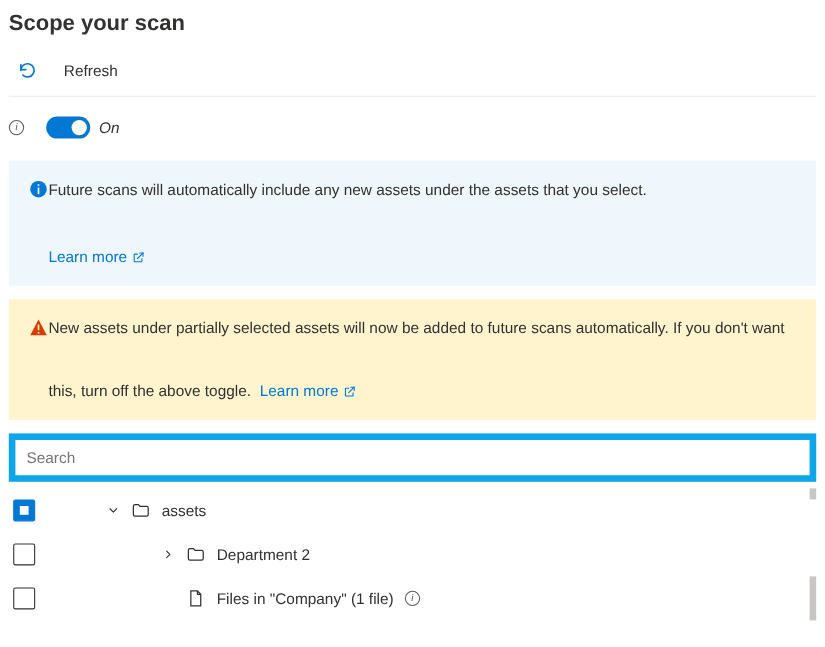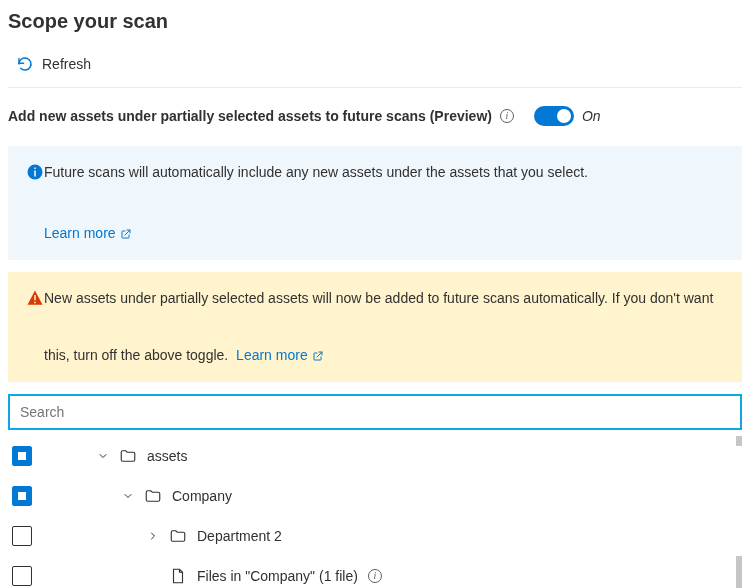--- a/index.html
+++ b/index.html
@@ -23,21 +23,21 @@
     .toolbar {
       display: flex;
       align-items: center;
       padding-bottom: 10px;
       border-bottom: 1px solid #edebe9;
       margin-bottom: 18px;
     }
     .refresh-btn {
       display: inline-flex;
       align-items: center;
-      gap: 8px;
+      gap: 24px;
       padding: 4px 8px;
       border: none;
       background: transparent;
       cursor: pointer;
       font-size: 14px;
       color: #323130;
     }
     .refresh-btn svg {
       width: 18px;
       height: 18px;
@@ -130,21 +130,21 @@
     .link svg {
       width: 12px;
       height: 12px;
       stroke: #0078d4;
       fill: none;
     }
     .search-box {
       width: 100%;
       padding: 8px 10px;
       font-size: 14px;
-      border: 2px solid #0ea5e9;
+      border: 6px solid #0ea5e9;
       outline: none;
       margin-bottom: 6px;
     }
     .tree {
       position: relative;
     }
     .tree-row {
       display: flex;
       align-items: center;
       height: 40px;
@@ -241,21 +241,20 @@
   <button class="refresh-btn">
     <svg viewBox="0 0 24 24">
       <path d="M4 12a8 8 0 1 1 2.3 5.6" stroke-width="2" stroke-linecap="round"></path>
       <path d="M4 5v6h6" stroke-width="2" stroke-linecap="round" stroke-linejoin="round"></path>
     </svg>
     <span>Refresh</span>
   </button>
 </div>
 
 <div class="toggle-row">
-  <span class="label">Add new assets under partially selected assets to future scans (Preview)</span>
   <span class="info-icon">i</span>
   <div class="toggle-switch">
     <div class="knob"></div>
   </div>
   <span class="toggle-state">On</span>
 </div>
 
 <div class="banner banner-info">
   <svg class="icon icon-info" viewBox="0 0 24 24">
     <circle cx="12" cy="12" r="10"></circle>
@@ -306,31 +305,20 @@
     <span class="indent-1"></span>
     <svg class="chevron" viewBox="0 0 24 24">
         <path d="M6 9l6 6 6-6" stroke-width="2" stroke-linecap="round" stroke-linejoin="round"></path>
       </svg>
     <svg class="folder-icon" viewBox="0 0 24 24">
         <path d="M3 7a2 2 0 0 1 2-2h4l2 2h8a2 2 0 0 1 2 2v8a2 2 0 0 1-2 2H5a2 2 0 0 1-2-2V7z" stroke-width="1.5"></path>
       </svg>
     <span class="node-label">assets</span>
   </div>
 
-  <div class="tree-row">
-    <span class="checkbox partial"></span>
-    <span class="indent-2"></span>
-    <svg class="chevron" viewBox="0 0 24 24">
-        <path d="M6 9l6 6 6-6" stroke-width="2" stroke-linecap="round" stroke-linejoin="round"></path>
-      </svg>
-    <svg class="folder-icon" viewBox="0 0 24 24">
-        <path d="M3 7a2 2 0 0 1 2-2h4l2 2h8a2 2 0 0 1 2 2v8a2 2 0 0 1-2 2H5a2 2 0 0 1-2-2V7z" stroke-width="1.5"></path>
-      </svg>
-    <span class="node-label">Company</span>
-  </div>
 
 
   <div class="tree-row">
     <span class="checkbox"></span>
     <span class="indent-3"></span>
     <svg class="chevron" viewBox="0 0 24 24">
         <path d="M9 6l6 6-6 6" stroke-width="2" stroke-linecap="round" stroke-linejoin="round"></path>
       </svg>
     <svg class="folder-icon" viewBox="0 0 24 24">
         <path d="M3 7a2 2 0 0 1 2-2h4l2 2h8a2 2 0 0 1 2 2v8a2 2 0 0 1-2 2H5a2 2 0 0 1-2-2V7z" stroke-width="1.5"></path>

